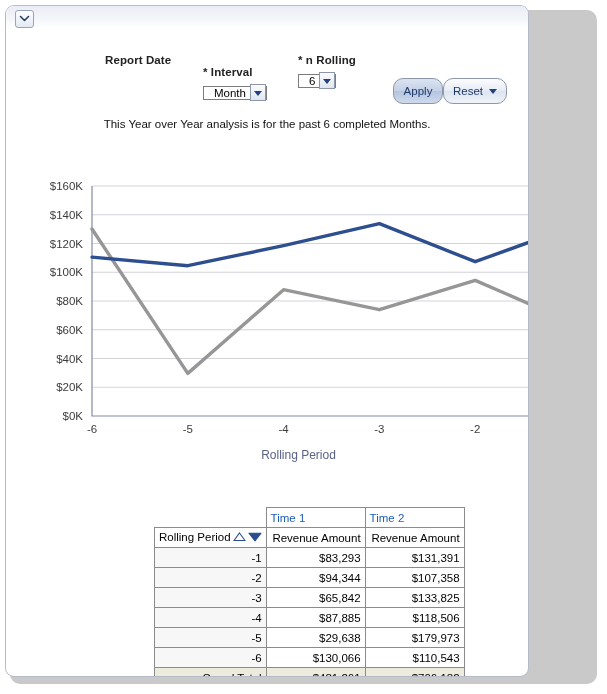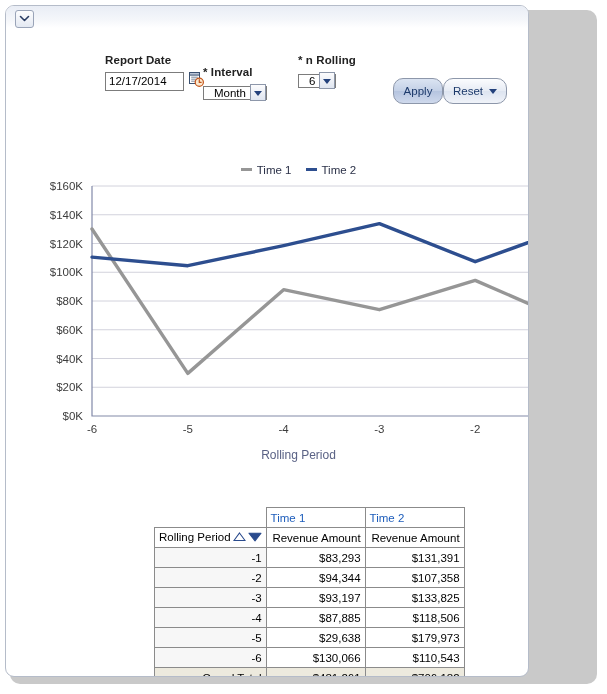--- a/index.html
+++ b/index.html
@@ -266,34 +266,20 @@
       <svg width="11" height="8" viewBox="0 0 11 8">
         <path d="M1.5 1.5 L5.5 5.5 L9.5 1.5" fill="none" stroke="#2a3d63" stroke-width="1.6" stroke-linecap="round" stroke-linejoin="round"></path>
       </svg>
     </span>
   </div>
 
   <div id="toolbar">
 
     <div class="field-group" style="left:0;">
       <div class="field-label">Report Date</div>
-      <div class="field-row">
-        <input id="report-date-input" class="txt-input" type="text" value="12/17/2014" style="">
-        <span class="cal-icon">
-          <svg width="15" height="16" viewBox="0 0 15 16">
-            <rect x="0.5" y="1.5" width="10" height="11" fill="#ffffff" stroke="#3a5070" stroke-width="1"></rect>
-            <rect x="0.5" y="1.5" width="10" height="2.6" fill="#b9c4d6" stroke="#3a5070" stroke-width="1"></rect>
-            <line x1="2.2" y1="6.2" x2="8.8" y2="6.2" stroke="#6d7b92" stroke-width="0.9"></line>
-            <line x1="2.2" y1="8.2" x2="8.8" y2="8.2" stroke="#6d7b92" stroke-width="0.9"></line>
-            <line x1="2.2" y1="10.2" x2="8.8" y2="10.2" stroke="#6d7b92" stroke-width="0.9"></line>
-            <circle cx="10.3" cy="11.2" r="4.1" fill="#fbe9d0" stroke="#c2541a" stroke-width="1.2"></circle>
-            <path d="M10.3 8.7 L10.3 11.3 L12.2 11.3" fill="none" stroke="#c2541a" stroke-width="1.2" stroke-linecap="round"></path>
-          </svg>
-        </span>
-      </div>
     </div>
 
     <div class="field-group" style="left:98px;margin-top:12px;">
       <div class="field-label">* Interval</div>
       <div class="field-row">
         <span id="interval-combo" class="combo">
           <span class="combo-text">Month</span>
           <span class="combo-arrow"></span>
         </span>
       </div>
@@ -315,29 +301,23 @@
           <span>Apply</span>
         </span>
         <span id="reset-button" class="btn" style="">
           <span>Reset</span>
           <span class="btn-caret"></span>
         </span>
       </div>
     </div>
   </div>
 
+  <div id="analysis-note">This Year over Year analysis is for the past 6 completed Months.</div>
 
   <div id="chart-area">
-    <div id="chart-legend">
-      <span class="legend-entry">
-        <span class="legend-swatch" style="background: rgb(150, 150, 150);"></span><span>Time 1</span>
-      </span><span class="legend-entry">
-        <span class="legend-swatch" style="background: rgb(45, 78, 143);"></span><span>Time 2</span>
-      </span>
-    </div>
 
     <svg id="chart-svg" width="545" height="270">
       <g id="gridlines">
           <line x1="66" x2="545" y1="209.25" y2="209.25" stroke="#d2d2dc" stroke-width="1"></line>
           <line x1="66" x2="545" y1="180.5" y2="180.5" stroke="#d2d2dc" stroke-width="1"></line>
           <line x1="66" x2="545" y1="151.75" y2="151.75" stroke="#d2d2dc" stroke-width="1"></line>
           <line x1="66" x2="545" y1="123" y2="123" stroke="#d2d2dc" stroke-width="1"></line>
           <line x1="66" x2="545" y1="94.25" y2="94.25" stroke="#d2d2dc" stroke-width="1"></line>
           <line x1="66" x2="545" y1="65.5" y2="65.5" stroke="#d2d2dc" stroke-width="1"></line>
           <line x1="66" x2="545" y1="36.75" y2="36.75" stroke="#d2d2dc" stroke-width="1"></line>
@@ -395,21 +375,21 @@
           <td class="val-cell">$83,293</td>
           <td class="val-cell">$131,391</td>
         </tr>
         <tr>
           <td class="rp-cell">-2</td>
           <td class="val-cell">$94,344</td>
           <td class="val-cell">$107,358</td>
         </tr>
         <tr>
           <td class="rp-cell">-3</td>
-          <td class="val-cell">$93,197</td>
+          <td class="val-cell">$65,842</td>
           <td class="val-cell">$133,825</td>
         </tr>
         <tr>
           <td class="rp-cell">-4</td>
           <td class="val-cell">$87,885</td>
           <td class="val-cell">$118,506</td>
         </tr>
         <tr>
           <td class="rp-cell">-5</td>
           <td class="val-cell">$29,638</td>

